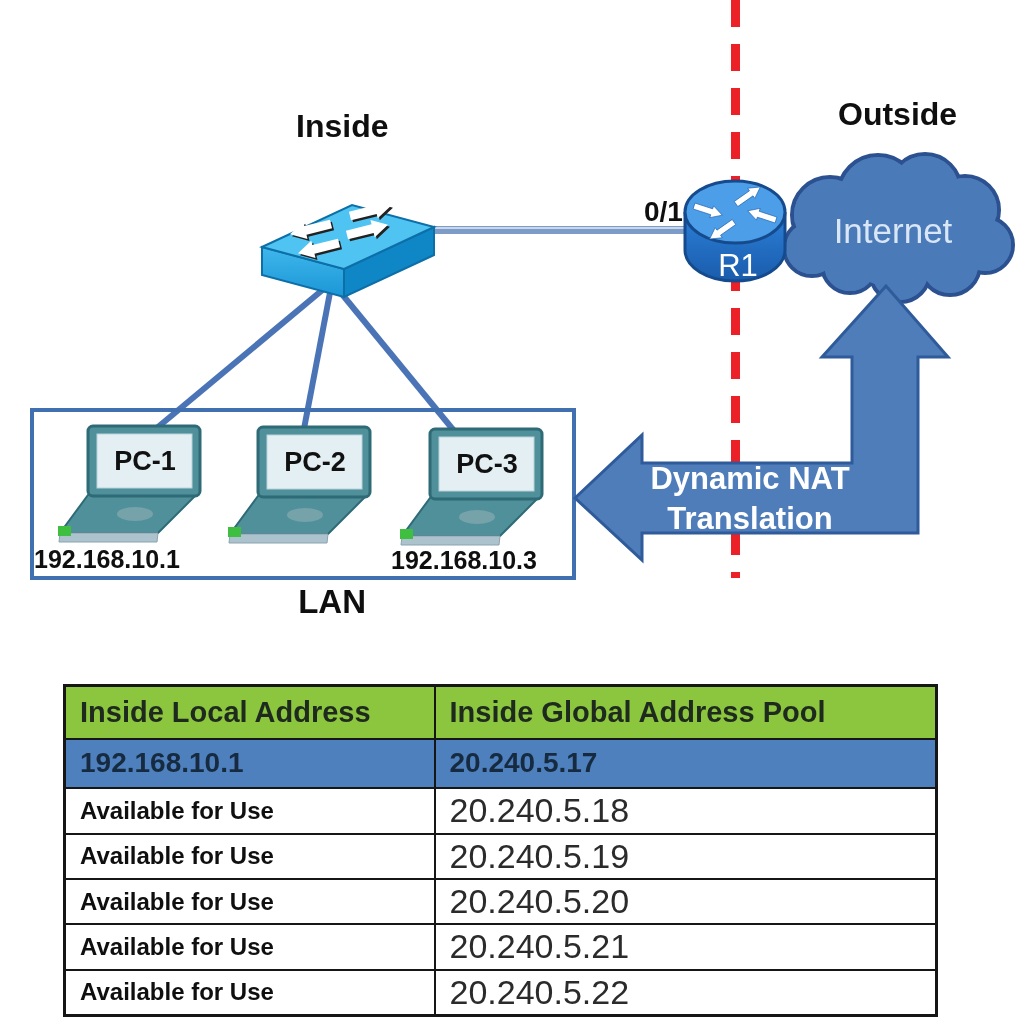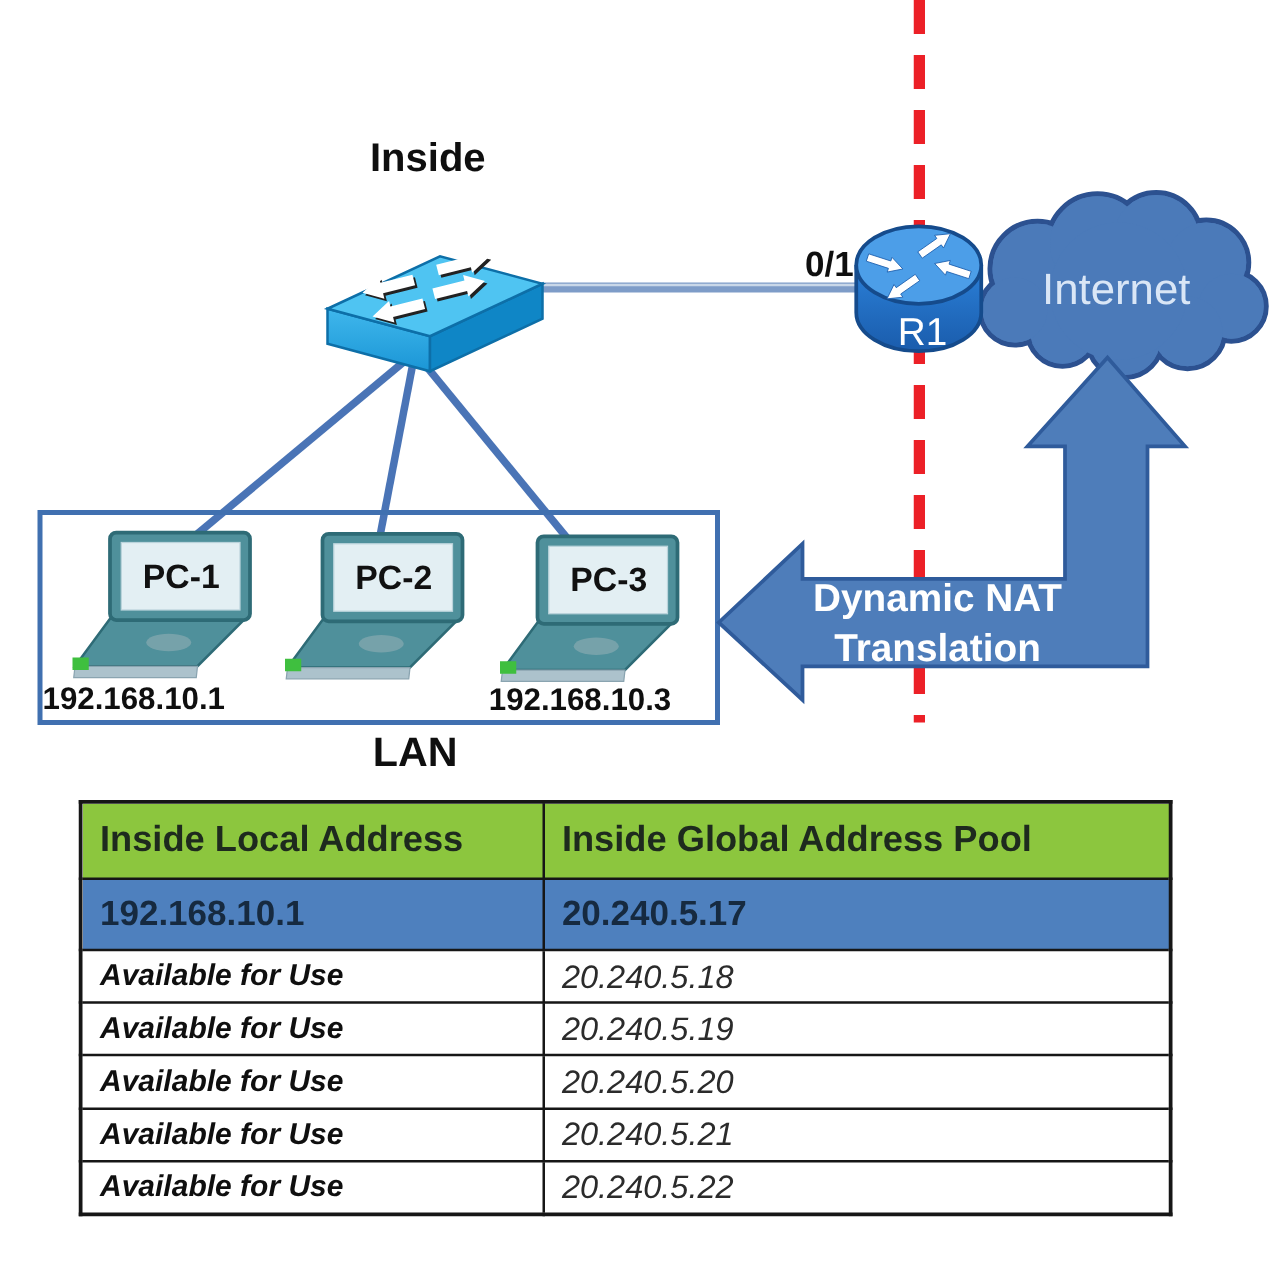--- a/index.html
+++ b/index.html
@@ -38,47 +38,48 @@
   #if-ip-label{left:506px;top:234px;font-size:26px;z-index:6;}
   
   #nat-table{
     left:63px;top:640px;width:872px;height:333px;
     border-collapse:collapse;table-layout:fixed;z-index:3;
   }
   #nat-table td,#nat-table th{
     border:2px solid #161616;box-sizing:border-box;
     padding:0 0 0 14px;text-align:left;vertical-align:middle;overflow:hidden;white-space:nowrap;
   }
-  #nat-table{border:3px solid #161616;}
+  #nat-table{border:3px solid #161616;margin-top:44px;}
   col.c-local{width:370px;}
   col.c-global{width:502px;}
   tr.hdr{height:48px;}
   tr.hdr th{background:#8CC63E;color:#1e2a1e;font-size:29px;font-weight:bold;}
   tr.hl{height:45px;}
   tr.hl td{background:#4E80BE;color:#162A40;font-size:28px;font-weight:bold;}
-  tr.plain{height:32px;font-style:italic;}
+  tr.plain{height:32px;}
   tr.plain td.local-cell{font-size:24px;font-weight:bold;color:#0f0f0f;}
-  tr.plain td.global-cell{font-size:26px;font-weight:normal;color:#2b2b2b;}
+  tr.plain td.global-cell{font-size:34px;font-weight:normal;color:#2b2b2b;}
 </style>
 </head>
 <body>
 
 <div id="canvas">
 
   <div id="boundary-line" class="abs"></div>
 
   <svg id="conn-svg" class="abs" width="1024" height="1024" viewBox="0 0 1024 1024">
     <line x1="432" y1="230" x2="692" y2="230" stroke="#7E9CC8" stroke-width="8"></line>
     <line x1="432" y1="228" x2="692" y2="228" stroke="#C9D7E8" stroke-width="2"></line>
     <line x1="332" y1="282" x2="152" y2="432" stroke="#4A74B6" stroke-width="6"></line>
     <line x1="332" y1="282" x2="303" y2="434" stroke="#4A74B6" stroke-width="6"></line>
     <line x1="332" y1="282" x2="455" y2="432" stroke="#4A74B6" stroke-width="6"></line>
   </svg>
 
   <div id="inside-label" class="lbl">Inside</div>
+  <div id="outside-label" class="lbl">Outside</div>
 
   <div id="lan-box" class="abs"></div>
 
   <svg id="switch-svg" class="abs" width="200" height="115" viewBox="0 0 200 115">
     <defs>
       <path id="arr" d="M0,-5 L30,-5 L30,-10 L48,0 L30,10 L30,5 L0,5 Z"></path>
       <linearGradient id="swFront" x1="0" y1="0" x2="0" y2="1">
         <stop offset="0" stop-color="#3FB7EC"></stop>
           <stop offset="1" stop-color="#1B96D6"></stop>
       </linearGradient>

